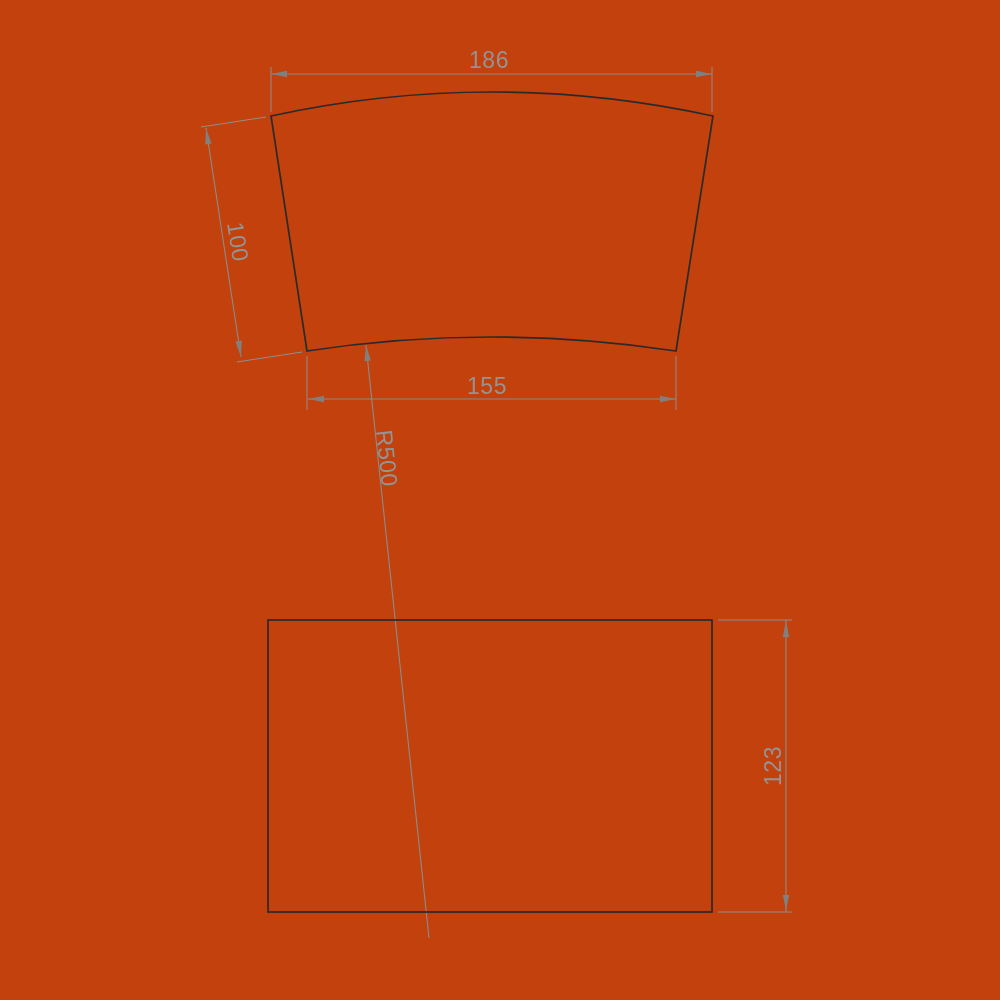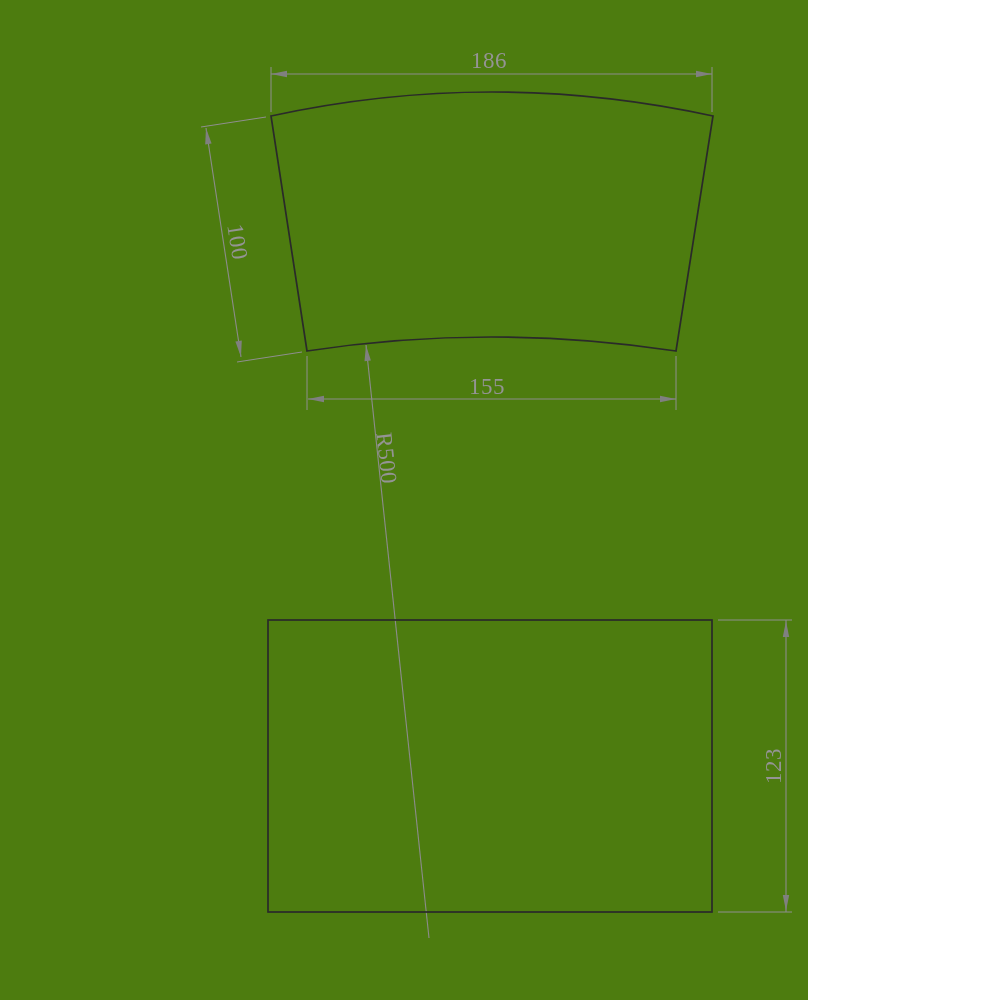--- a/index.html
+++ b/index.html
@@ -2,24 +2,24 @@
 <html><head>
 <meta charset="utf-8">
 <style>
   html, body {
     margin: 0;
     padding: 0;
     background: #ffffff;
   }
   .canvas {
     position: relative;
-    width: 808px;
+    width: 1000px;
     height: 1000px;
-    background: #4d7c0f;
-    font-family: Liberation Serif, serif;
+    background: #c2410c;
+    font-family: Liberation Sans, sans-serif;
   }
   svg { display: block; }
 
   .part-outline {
     fill: none;
     stroke: #2a2a2a;
     stroke-width: 1.7;
     stroke-linejoin: miter;
   }
   .dim-line {

